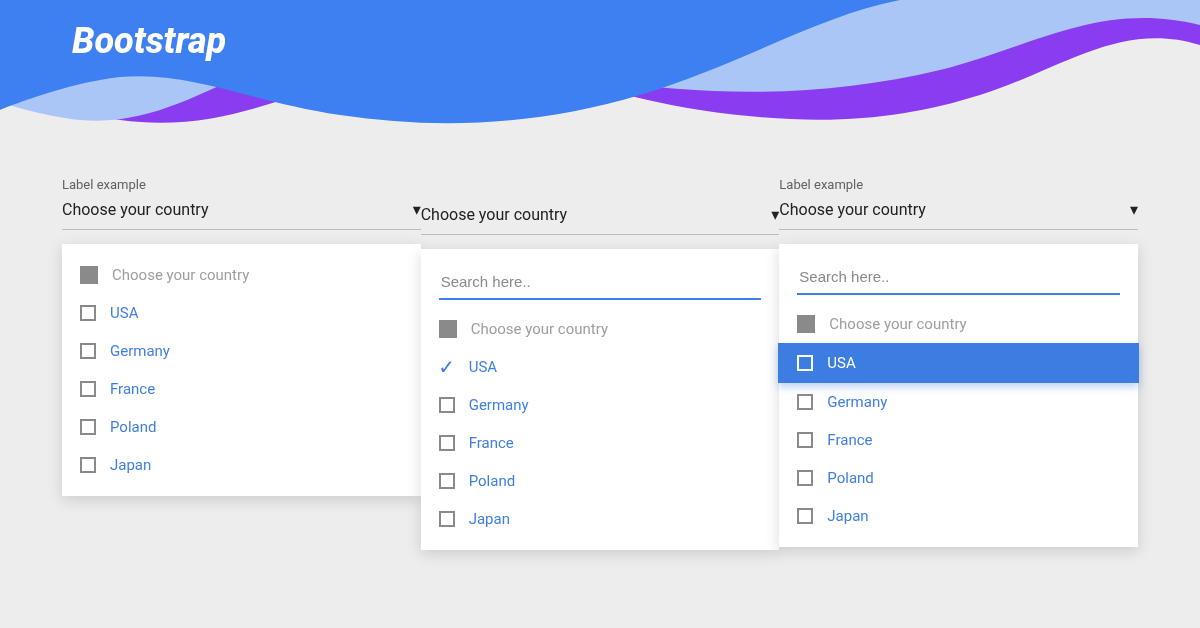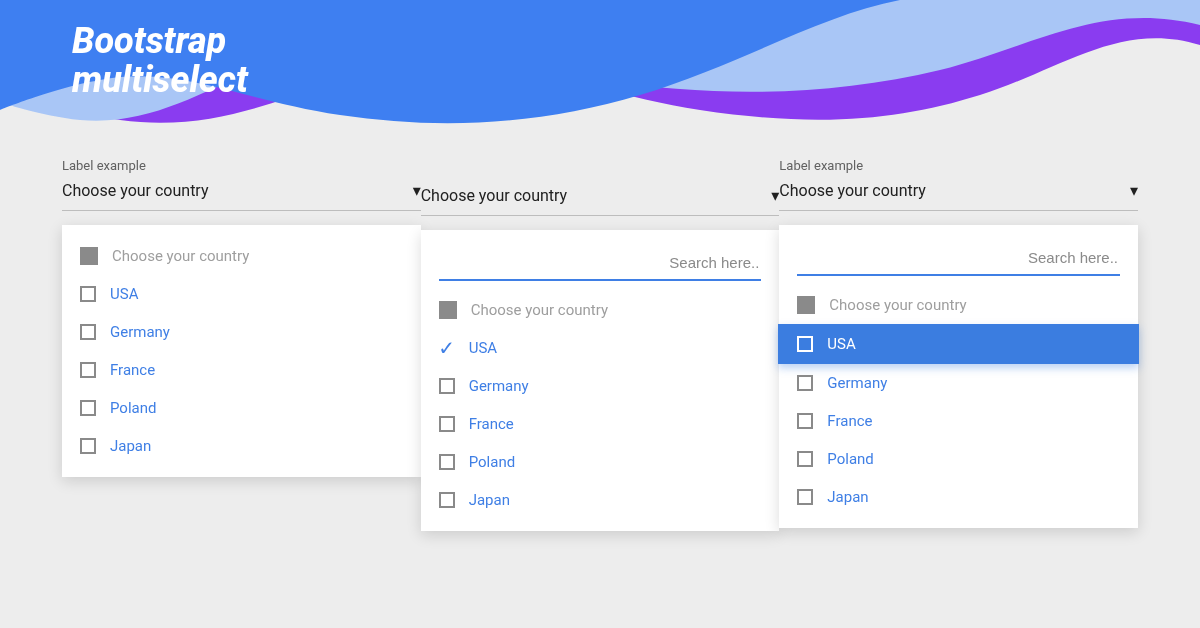--- a/index.html
+++ b/index.html
@@ -24,21 +24,21 @@
     left: 72px;
     color: #fff;
     font-weight: 800;
     font-size: 36px;
     line-height: 1.08;
     z-index: 2;
     font-style: italic;
   }
   .cols {
     position: absolute;
-    top: 158px;
+    top: 177px;
     left: 62px;
     right: 62px;
     display: flex;
     z-index: 1;
   }
   .col { flex: 1; min-width: 0; }
   .label {
     font-size: 13px;
     color: #616161;
     margin-bottom: 8px;
@@ -62,21 +62,20 @@
   }
   .search-wrap { padding: 4px 18px 10px 18px; }
   .search {
     width: 100%;
     border: none;
     border-bottom: 2px solid #3f7fe5;
     font-size: 15px;
     padding: 8px 2px;
     outline: none;
     color: #424242;
-    text-align: right;
   }
   .search::placeholder { color: #8a8a8a; }
   .opt {
     display: flex;
     align-items: center;
     gap: 14px;
     padding: 10px 18px;
     font-size: 15px;
     cursor: pointer;
   }
@@ -117,21 +116,20 @@
 <body>
 
 <svg class="hero" viewBox="0 0 1200 165" preserveAspectRatio="none">
   <path d="M0,0 L1200,0 L1200,45 C1120,20 1060,70 980,95 C900,120 820,128 700,110 C580,92 500,45 400,65 C300,85 230,135 120,120 C60,111 0,90 0,90 Z" fill="#8a3cf0"></path>
   <path d="M0,0 L1200,0 L1200,25 C1100,0 1030,48 940,70 C830,96 720,98 600,80 C480,62 410,28 320,48 C230,68 170,128 80,120 C40,116 0,102 0,102 Z" fill="#a9c6f6"></path>
   <path d="M0,0 L900,0 C820,15 740,65 640,95 C540,125 440,130 340,115 C240,100 180,65 100,80 C50,89 0,110 0,110 Z" fill="#3e7ff1"></path>
 </svg>
 
 <div class="page-title">
   <div>Bootstrap</div>
-  <div>multiselect</div>
 </div>
 
 <div class="cols">
 
   <div class="col">
     <div class="label">Label example</div>
     <div class="select-head">
       <span>Choose your country</span>
       <span class="caret">▾</span>
     </div>

